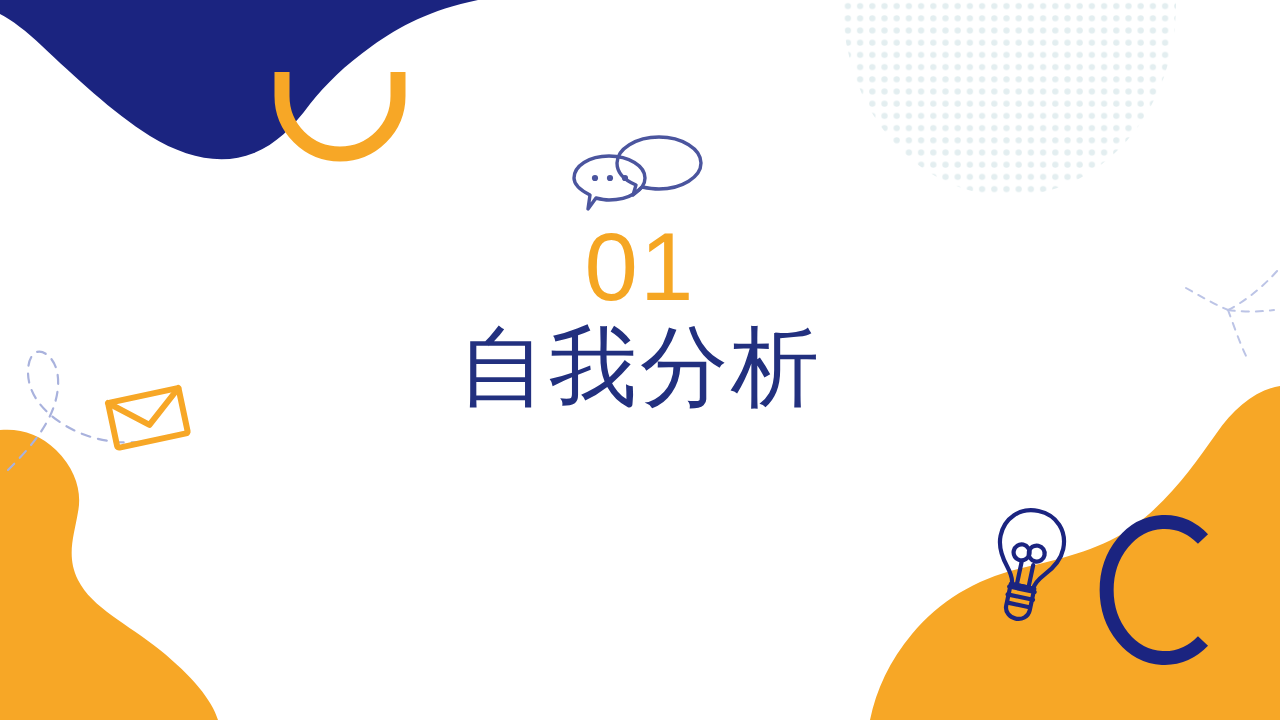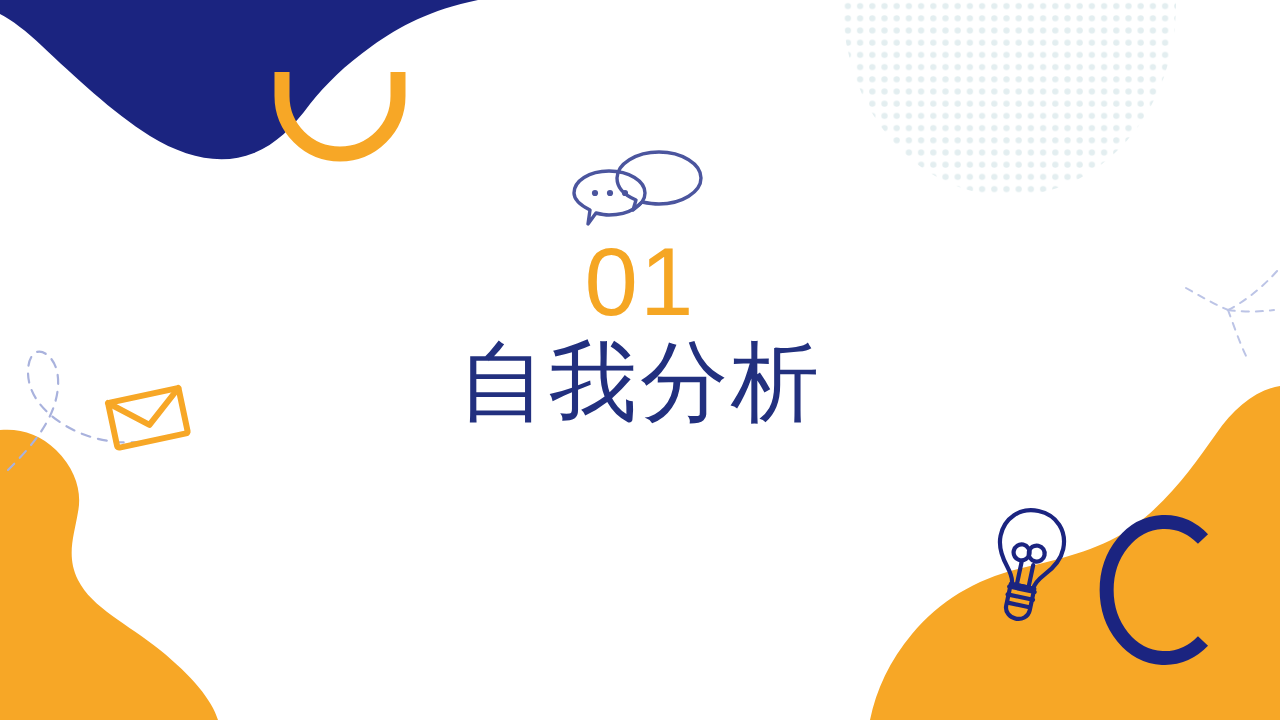--- a/index.html
+++ b/index.html
@@ -21,21 +21,21 @@
     position: absolute;
     top: 0;
     left: 0;
     width: 1280px;
     height: 720px;
     pointer-events: none;
   }
   #title-block {
     position: absolute;
     left: 0;
-    top: 148px;
+    top: 133px;
     width: 1280px;
     text-align: center;
     user-select: none;
   }
   #bubble-icon-wrap {
     display: block;
     width: 146px;
     height: 80px;
     margin: 0 auto 6px auto;
   }

